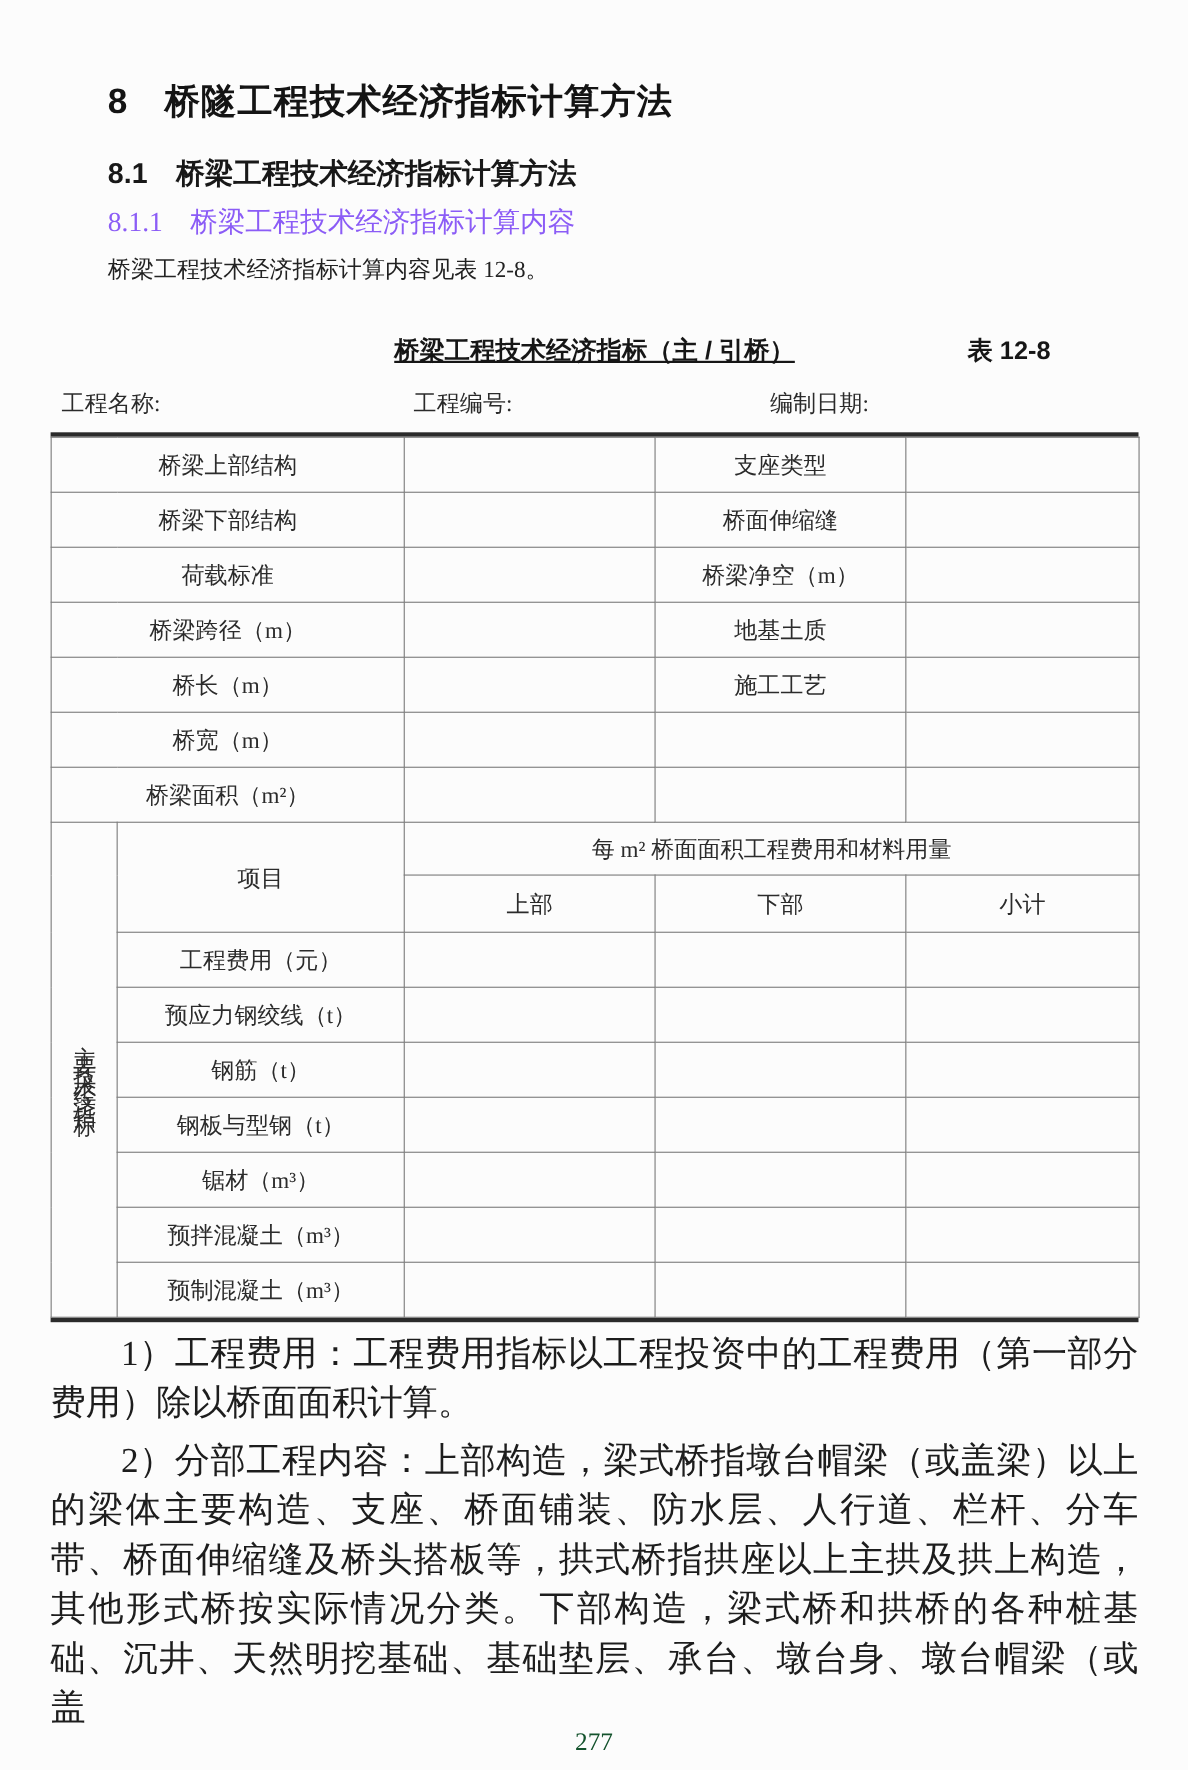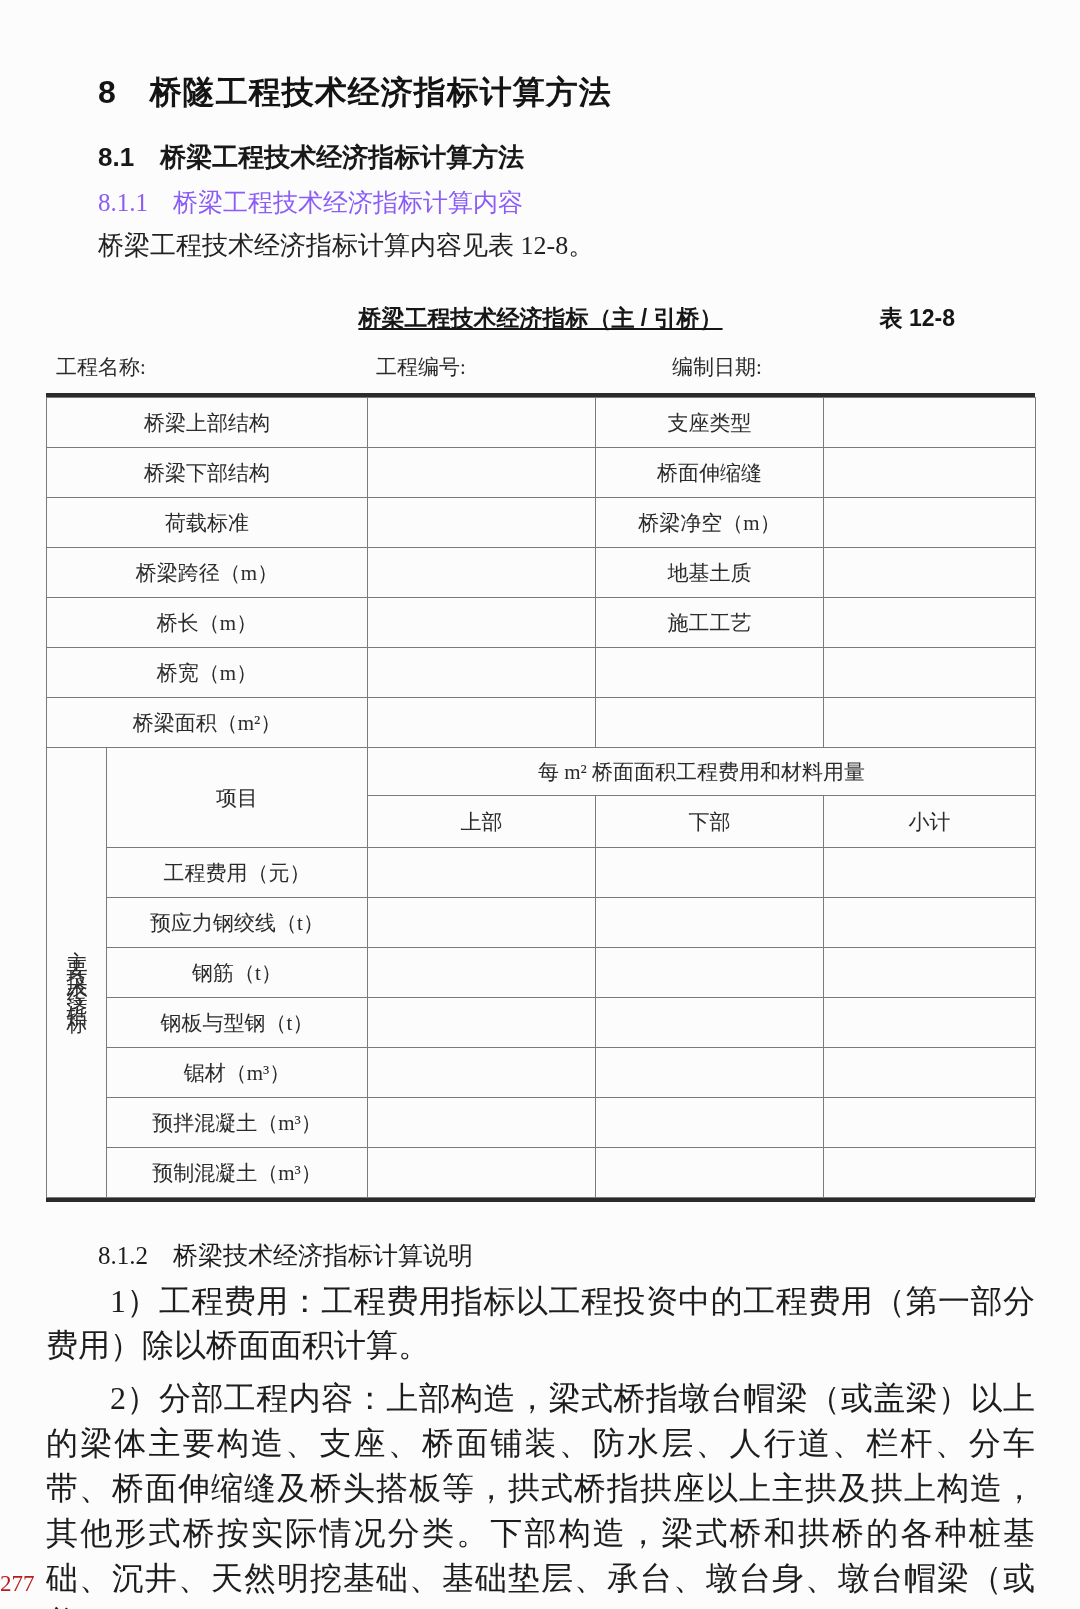--- a/index.html
+++ b/index.html
@@ -23,36 +23,36 @@
   .h-section{
     font-family:"Liberation Sans","DejaVu Sans",sans-serif;
     font-size:26px;font-weight:700;color:#181818;
     margin:28px 0 0;line-height:34px;text-indent:52px;
   }
   .h-subsection{
     font-size:25px;font-weight:400;color:#8b5cf6;
     margin:12px 0 0;line-height:33px;text-indent:52px;
   }
   .intro{
-    font-size:26px;margin:10px 0 0;line-height:33px;text-indent:52px;color:#222;
+    font-size:21px;margin:10px 0 0;line-height:33px;text-indent:52px;color:#222;
   }
   
   .table-caption{
     position:relative;margin-top:40px;height:32px;
     font-family:"Liberation Sans","DejaVu Sans",sans-serif;
     font-weight:700;font-size:23px;color:#161616;
     text-align:center;line-height:32px;text-decoration:underline;
   }
   .table-caption .tnum{position:absolute;right:80px;top:0;}
   
   .meta-row{position:relative;height:30px;margin-top:18px;font-size:21px;color:#2a2a2a;}
   .meta-row span{position:absolute;top:0;line-height:30px;}
   .meta-name{left:10px;}
   .meta-code{left:330px;}
-  .meta-date{left:626px;}
+  .meta-date{left:654px;}
   
   .tbl-wrap{margin-top:11px;border-top:4px solid #2b2b2b;border-bottom:4px solid #2b2b2b;}
   table.grid{width:100%;border-collapse:collapse;table-layout:fixed;padding-left:44px;}
   table.grid td{
     border:1px solid #7a7a7a;
     font-size:21px;color:#2b2b2b;
     text-align:center;vertical-align:middle;
     padding:0;overflow:hidden;
   }
   tr.r-info td{height:49px;}
@@ -71,21 +71,21 @@
     font-size:25px;font-weight:400;color:#1d1d1d;
     margin:37px 0 0;line-height:34px;text-indent:52px;
   }
   .body-para{
     font-size:32px;line-height:44px;margin:6px 0 0;
     text-align:justify;text-indent:2em;color:#1d1d1d;
   }
   .body-para.second{margin-top:9px;line-height:45px;}
   .pageno{
     position:absolute;bottom:12px;left:0;width:100%;
-    text-align:left;font-size:23px;color:#b91c1c;
+    text-align:center;font-size:23px;color:#14532d;
   }
 </style>
 </head>
 <body>
 
 <div class="page">
 
   <h1 class="h-chapter">8　桥隧工程技术经济指标计算方法</h1>
   <h2 class="h-section">8.1　桥梁工程技术经济指标计算方法</h2>
   <h3 class="h-subsection">8.1.1　桥梁工程技术经济指标计算内容</h3>
@@ -207,18 +207,17 @@
       <tr class="r-item">
         <td class="item">预制混凝土（m³）</td>
         <td class="val"></td>
         <td class="val"></td>
         <td class="val"></td>
       </tr>
     </tbody>
   </table>
   </div>
 
-  <h4 class="h-notes">8.1.2　桥梁技术经济指标计算说明</h4>
   <p class="body-para">1）工程费用：工程费用指标以工程投资中的工程费用（第一部分费用）除以桥面面积计算。</p>
   <p class="body-para second">2）分部工程内容：上部构造，梁式桥指墩台帽梁（或盖梁）以上的梁体主要构造、支座、桥面铺装、防水层、人行道、栏杆、分车带、桥面伸缩缝及桥头搭板等，拱式桥指拱座以上主拱及拱上构造，其他形式桥按实际情况分类。下部构造，梁式桥和拱桥的各种桩基础、沉井、天然明挖基础、基础垫层、承台、墩台身、墩台帽梁（或盖</p>
 
   <div class="pageno">277</div>
 </div>
 
 </body></html>

